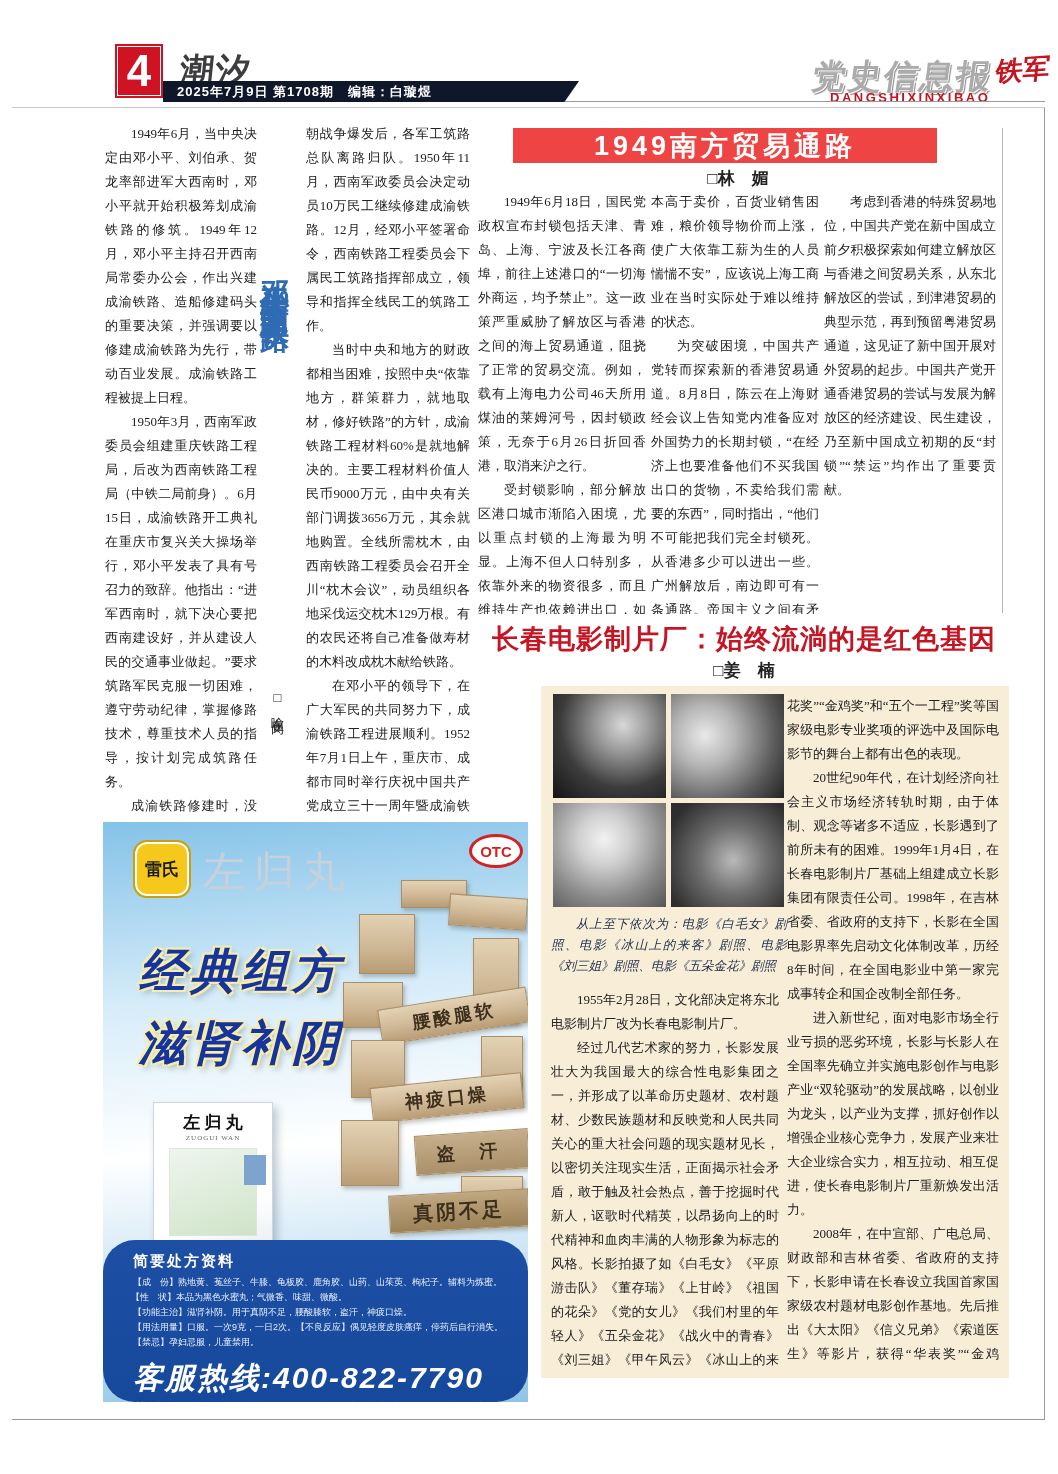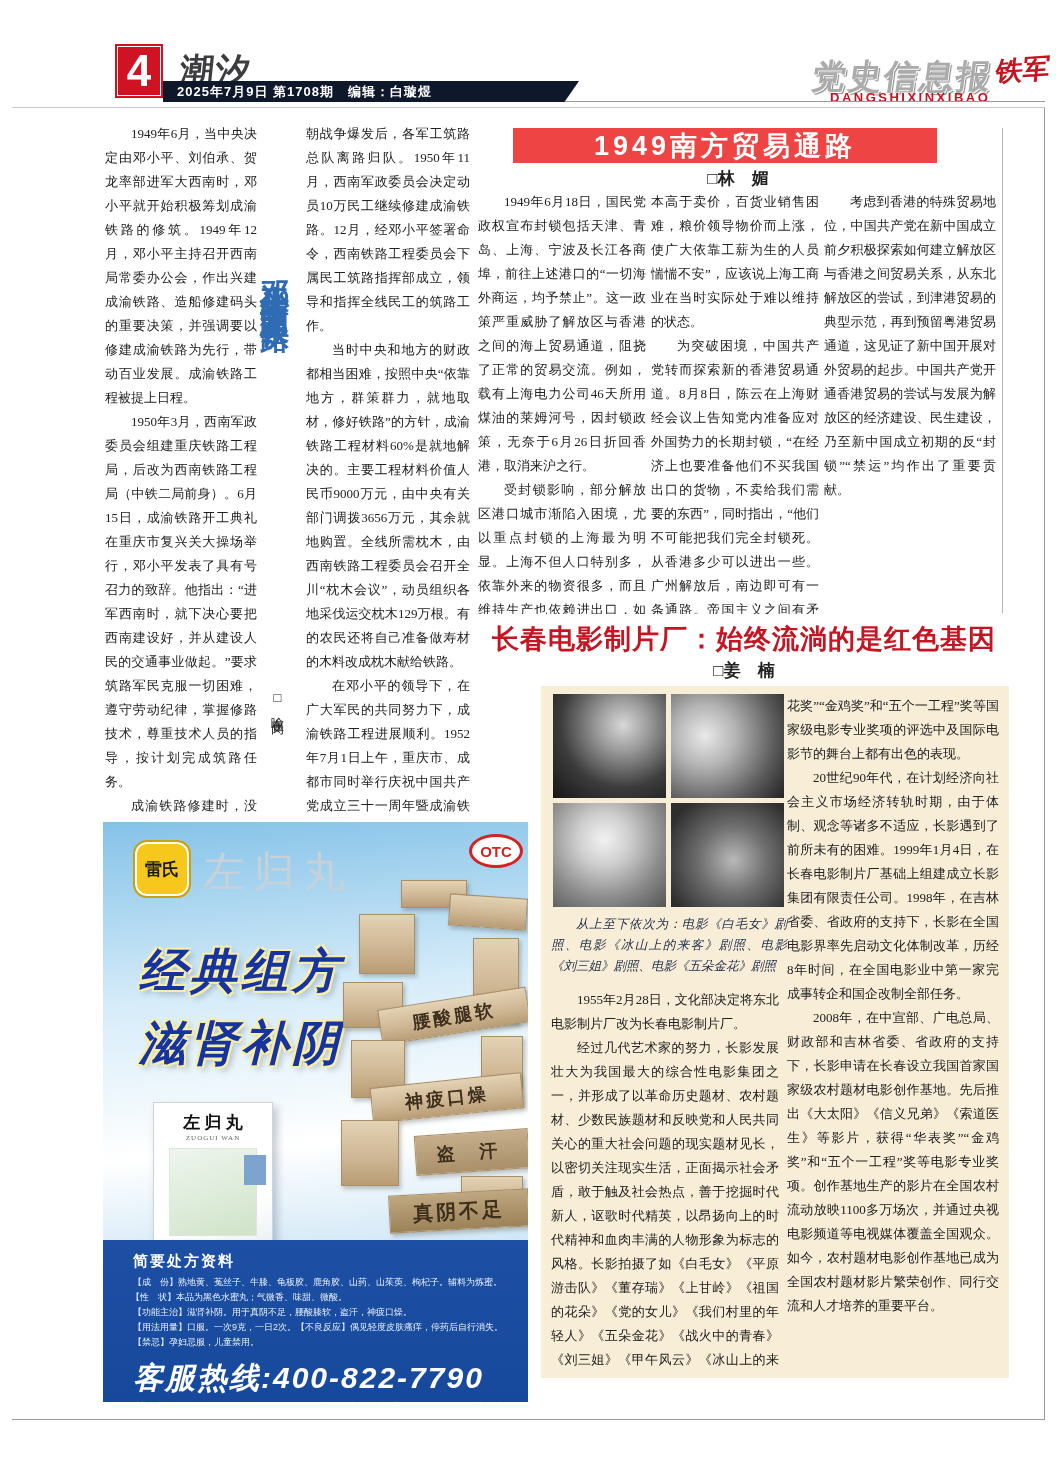--- a/index.html
+++ b/index.html
@@ -140,20 +140,21 @@
         <div class="photo ph4"></div>
       </div>
       <div class="abs caption" style="left:10px;top:228px;width:236px;"><span class="cin">从上至下依次为：电影《白毛女》剧照、电影《冰山上的来客》剧照、电影《刘三姐》剧照、电影《五朵金花》剧照</span></div>
       <div class="col" style="left:10px;top:302px;width:228px;height:382px;">
         <p>1955年2月28日，文化部决定将东北电影制片厂改为长春电影制片厂。</p>
         <p>经过几代艺术家的努力，长影发展壮大为我国最大的综合性电影集团之一，并形成了以革命历史题材、农村题材、少数民族题材和反映党和人民共同关心的重大社会问题的现实题材见长，以密切关注现实生活，正面揭示社会矛盾，敢于触及社会热点，善于挖掘时代新人，讴歌时代精英，以昂扬向上的时代精神和血肉丰满的人物形象为标志的风格。长影拍摄了如《白毛女》《平原游击队》《董存瑞》《上甘岭》《祖国的花朵》《党的女儿》《我们村里的年轻人》《五朵金花》《战火中的青春》《刘三姐》《甲午风云》《冰山上的来客》《英雄儿女》《创业》《保密局的枪声》《吉鸿昌》《人到中年》《十六号病房》《花园街五号》《谭嗣同》《开国大典》《重庆谈判》《九香》《喜莲》《小巷总理》《斗牛》《辛亥革命》等无数部优秀作品。长影的艺术家们以自己的艺品和作品确立了长影的形象，长影创作的影片在“华表奖”“百</p>
       </div>
       <div class="col" style="left:246px;top:8px;width:212px;height:676px;">
         <p class="pc">花奖”“金鸡奖”和“五个一工程”奖等国家级电影专业奖项的评选中及国际电影节的舞台上都有出色的表现。</p>
         <p>20世纪90年代，在计划经济向社会主义市场经济转轨时期，由于体制、观念等诸多不适应，长影遇到了前所未有的困难。1999年1月4日，在长春电影制片厂基础上组建成立长影集团有限责任公司。1998年，在吉林省委、省政府的支持下，长影在全国电影界率先启动文化体制改革，历经8年时间，在全国电影业中第一家完成事转企和国企改制全部任务。</p>
+        <p>进入新世纪，面对电影市场全行业亏损的恶劣环境，长影与长影人在全国率先确立并实施电影创作与电影产业“双轮驱动”的发展战略，以创业为龙头，以产业为支撑，抓好创作以增强企业核心竞争力，发展产业来壮大企业综合实力，相互拉动、相互促进，使长春电影制片厂重新焕发出活力。</p>
         <p>2008年，在中宣部、广电总局、财政部和吉林省委、省政府的支持下，长影申请在长春设立我国首家国家级农村题材电影创作基地。先后推出《大太阳》《信义兄弟》《索道医生》等影片，获得“华表奖”“金鸡奖”和“五个一工程”奖等电影专业奖项。创作基地生产的影片在全国农村流动放映1100多万场次，并通过央视电影频道等电视媒体覆盖全国观众。如今，农村题材电影创作基地已成为全国农村题材影片繁荣创作、同行交流和人才培养的重要平台。</p>
 
       </div>
     </div>
   </div>
 
   <div class="abs ad" style="left:103px;top:822px;width:425px;height:580px;">
     <div class="abs adlogo" style="left:30px;top:18px;width:54px;height:54px;border-radius:14px;">
         <span>雷氏</span>
       </div>
@@ -188,21 +189,21 @@
         </div>
     </div>
 
     <div class="abs medbox" style="left:50px;top:280px;width:118px;height:148px;">
       <div style="text-align:center;margin-top:8px;font-family:'Liberation Serif',serif;font-weight:bold;font-size:17px;color:#111;">左 归 丸</div>
       <div style="text-align:center;font-size:7px;color:#666;letter-spacing:1px;">ZUOGUI WAN</div>
       <div style="margin:6px auto 0;width:86px;height:86px;background:linear-gradient(160deg,#eef5ee 0%,#dcebd8 60%,#cfe3c8 100%);border:1px solid #dde5dd;"></div>
       <div class="abs" style="right:6px;top:52px;width:22px;height:30px;background:#7da3cf;"></div>
     </div>
 
-    <div class="abs navy" style="left:0;top:418px;width:425px;height:162px;padding:0;">
+    <div class="abs navy" style="left:0;top:418px;width:425px;height:162px;padding:0;border-radius:32px;">
       <div class="rxtitle" style="margin:12px 0 4px 30px;">简要处方资料</div>
       <div class="rxline" style="margin-left:30px;width:370px;">【成　份】熟地黄、菟丝子、牛膝、龟板胶、鹿角胶、山药、山茱萸、枸杞子。辅料为炼蜜。</div>
       <div class="rxline" style="margin-left:28px;width:370px;">【性　状】本品为黑色水蜜丸；气微香、味甜、微酸。</div>
       <div class="rxline" style="margin-left:30px;width:370px;">【功能主治】滋肾补阴。用于真阴不足，腰酸膝软，盗汗，神疲口燥。</div>
       <div class="rxline" style="margin-left:30px;width:380px;">【用法用量】口服。一次9克，一日2次。【不良反应】偶见轻度皮肤瘙痒，停药后自行消失。【禁忌】孕妇忌服，儿童禁用。</div>
       <div class="hotline" style="margin:8px 0 2px 30px;"><span>客服热线:</span><span>400-822-7790</span></div>
       <div class="legal" style="margin-left:30px;width:375px;">沪药广审（文）第210201-679号 批准文号Z31020371、请仔细阅读说明书或在药师指导下购买和使用。禁忌症与不良反应详见说明书。</div>
     </div>
   </div>
 

